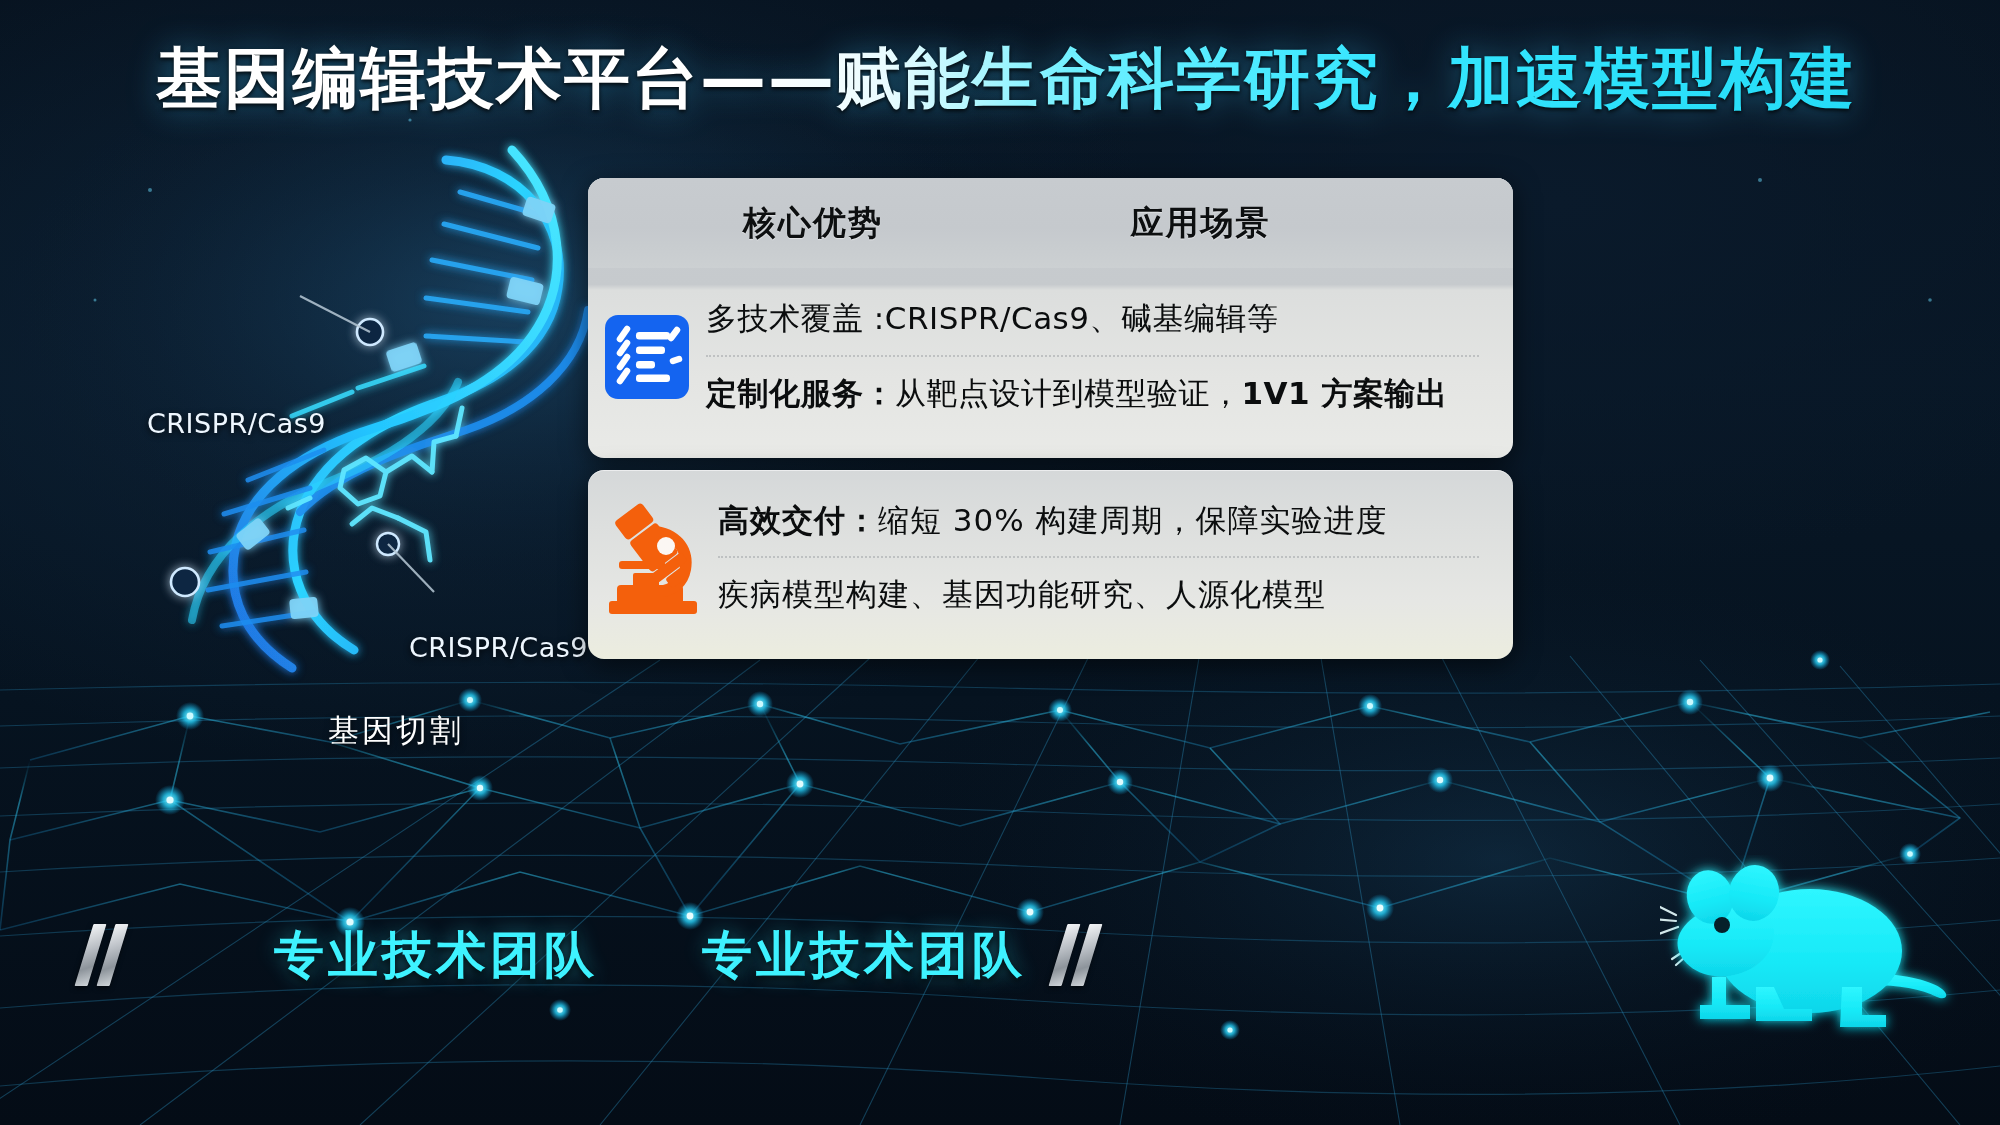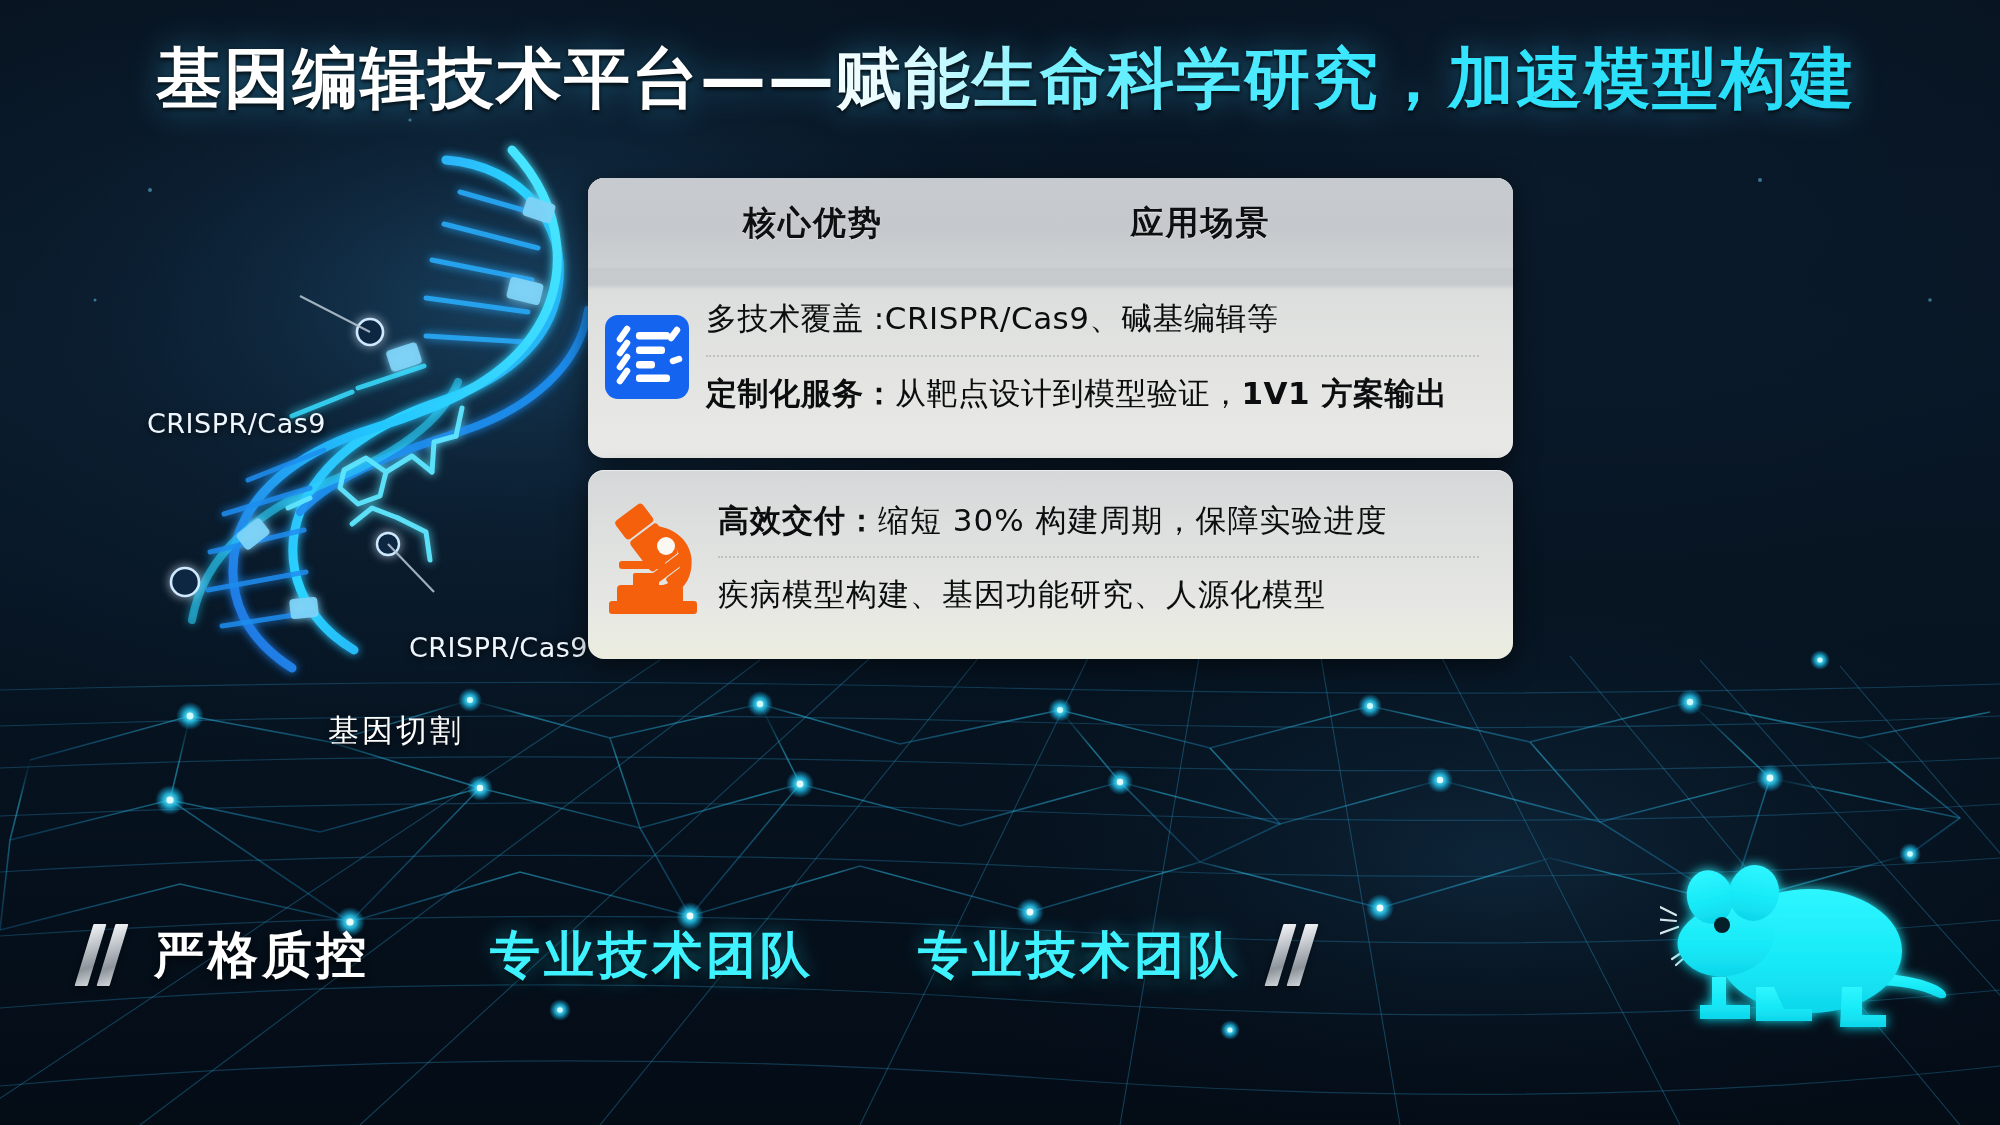--- a/index.html
+++ b/index.html
@@ -396,21 +396,20 @@
       </div>
     </div>
   </div>
 
   <div class="tagline-row">
     <span class="slash">
         <i></i>
         <i></i>
       </span>
     <span class="sp-3"></span>
-    <span class="tag tag-white">严格质控</span>
     <span class="sp-1"></span>
     <span class="tag tag-cyan">专业技术团队</span>
     <span class="sp-2"></span>
     <span class="tag tag-cyan">专业技术团队</span>
     <span class="sp-3"></span>
     <span class="slash">
         <i></i>
         <i></i>
       </span>
   </div>

